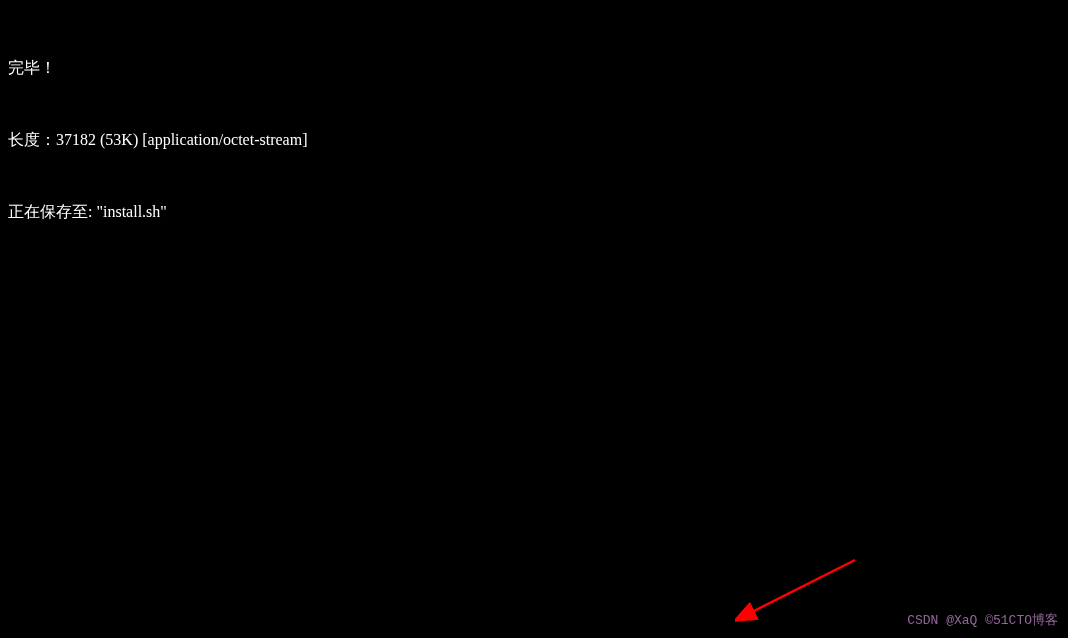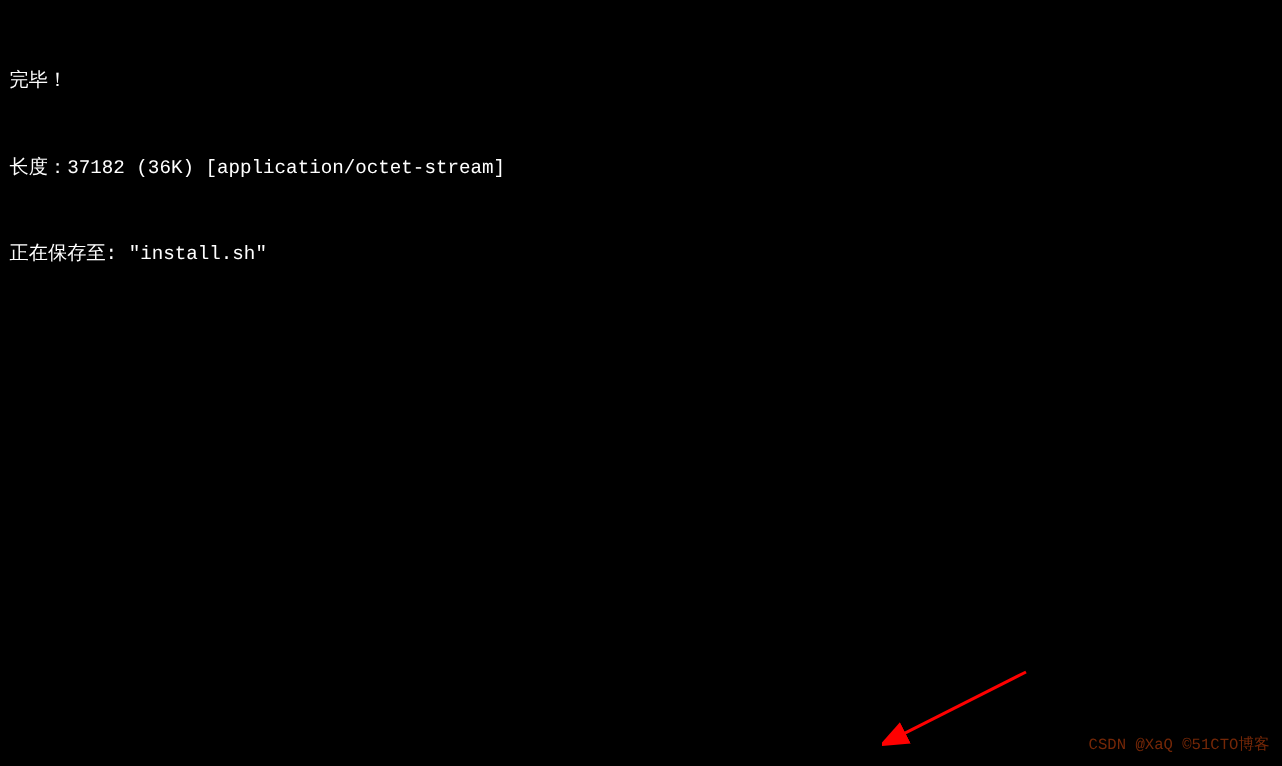--- a/index.html
+++ b/index.html
@@ -18,42 +18,43 @@
       height: 638px;
       overflow: hidden;
       position: relative;
     }
     .terminal {
       white-space: pre;
     }
     .line {
       display: block;
       white-space: pre;
+      font-family: Liberation Serif, serif;
     }
     .watermark {
       position: absolute;
       bottom: 8px;
       right: 10px;
-      color: #c2410c;
+      color: #f0abfc;
       font-size: 13px;
       opacity: 0.6;
     }
     .arrow-svg {
       position: absolute;
       top: 555px;
       left: 735px;
       pointer-events: none;
     }
   </style>
 </head>
 <body>
 
 <div class="terminal">
   <span class="line">完毕！</span>
-  <span class="line">长度：37182 (36K) [application/octet-stream]</span>
+  <span class="line">长度：37182 (53K) [application/octet-stream]</span>
   <span class="line">正在保存至: "install.sh"</span>
   <span class="line"></span>
   <span class="line"></span>
   
   <span class="line"></span>
   <span class="line"></span>
   
   
   
   

